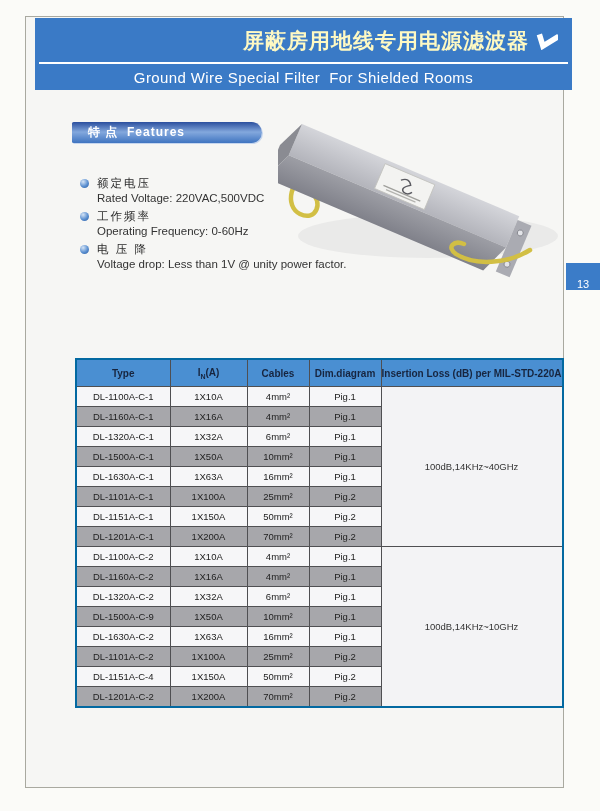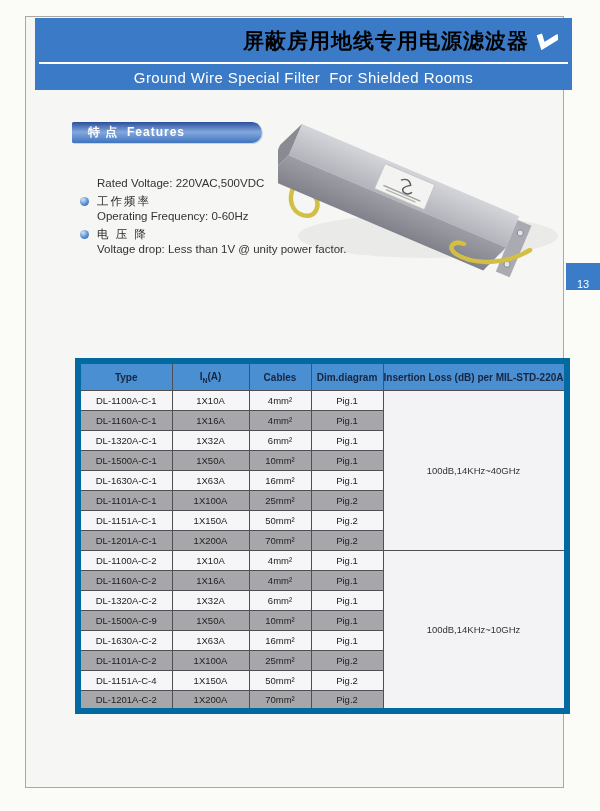--- a/index.html
+++ b/index.html
@@ -20,21 +20,21 @@
   
   .header-bar{
     position:absolute;left:35px;top:18px;width:537px;height:72px;
     background:#3a7ac6;
   }
   .header-title-row{
     height:44px;display:flex;align-items:center;justify-content:flex-end;
     gap:7px;padding-right:14px;
   }
   .title-zh{
-    color:#000000;font-size:21px;font-weight:bold;letter-spacing:1px;
+    color:#fef9c3;font-size:21px;font-weight:bold;letter-spacing:1px;
     white-space:pre;line-height:1;
   }
   .arrow-glyph{display:block;}
   .header-rule{
     position:absolute;left:4px;top:44px;width:529px;height:2px;background:#ffffff;
   }
   .title-en{
     position:absolute;left:0;top:48px;width:537px;height:24px;
     color:#ffffff;font-size:15px;text-align:center;line-height:24px;
     letter-spacing:0.4px;white-space:pre;
@@ -77,21 +77,21 @@
   }
 
   
   .product-photo{position:absolute;left:278px;top:104px;width:292px;height:178px;}
 
   
   .char-table{
     position:absolute;left:75px;top:358px;
     border-collapse:collapse;table-layout:fixed;
     font-size:9.5px;color:#222222;
-    border:6px solid #0369a1;
+    border:2px solid #0369a1;
   }
   .char-table th,.char-table td{
     border:1px solid #4f4f52;text-align:center;padding:0;
     overflow:hidden;white-space:nowrap;
   }
   .char-table thead th{
     height:26px;background:#4a8fd2;color:#17253f;
     font-size:10px;font-weight:bold;
   }
   .char-table tbody tr{height:20px;}
@@ -117,20 +117,24 @@
     <div class="header-rule"></div>
     <div class="title-en">Ground Wire Special Filter  For Shielded Rooms</div>
   </div>
 
   <div class="badge badge-features">
     <span>特 点  Features</span>
   </div>
 
   <div class="features-list">
     <div class="feature-item">
+      <div class="feature-line-zh">
+        <span class="bullet-sphere"></span>
+        <span>额定电压</span>
+      </div>
       <div class="feature-line-en">Rated Voltage: 220VAC,500VDC</div>
     </div>
     <div class="feature-item">
       <div class="feature-line-zh">
         <span class="bullet-sphere"></span>
         <span>工作频率</span>
       </div>
       <div class="feature-line-en">Operating Frequency: 0-60Hz</div>
     </div>
     <div class="feature-item">

